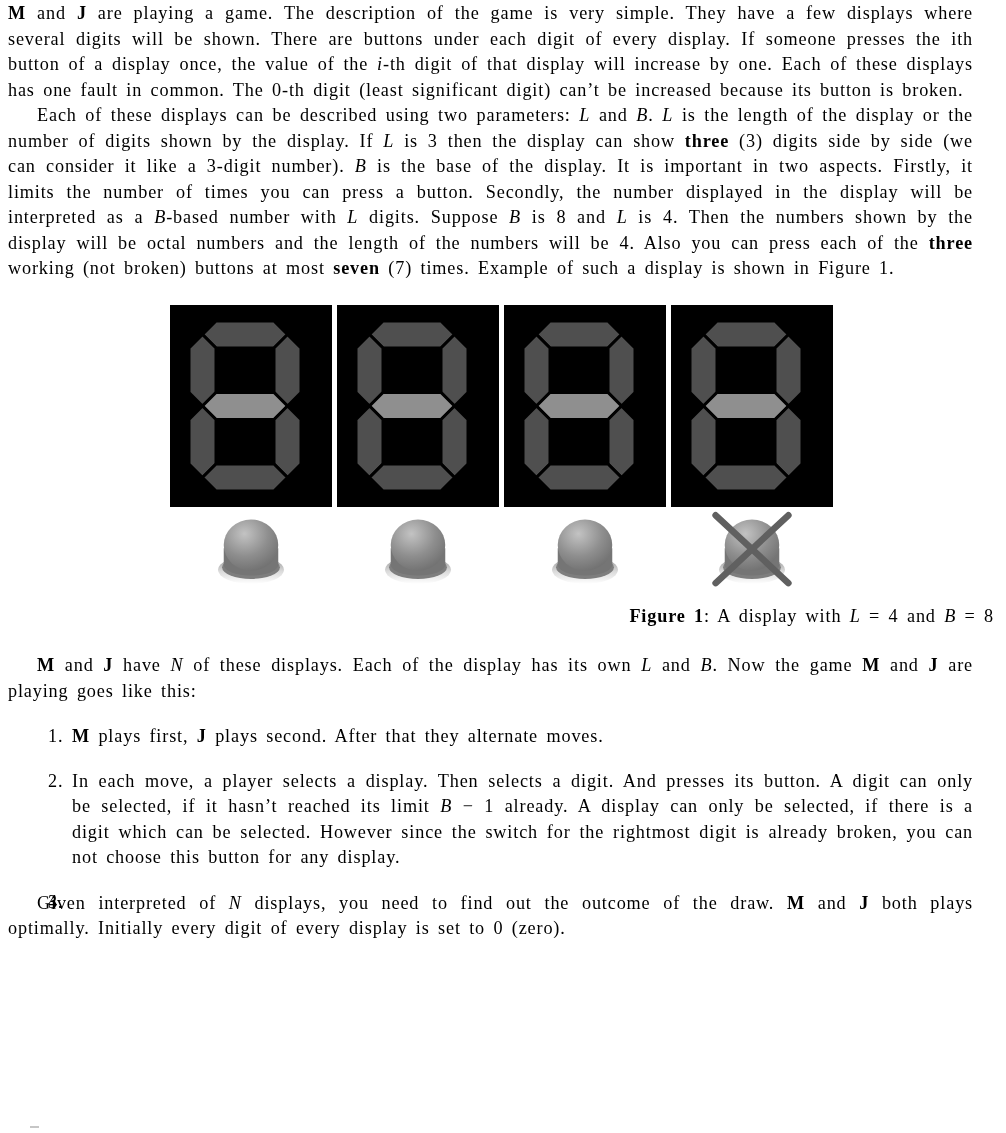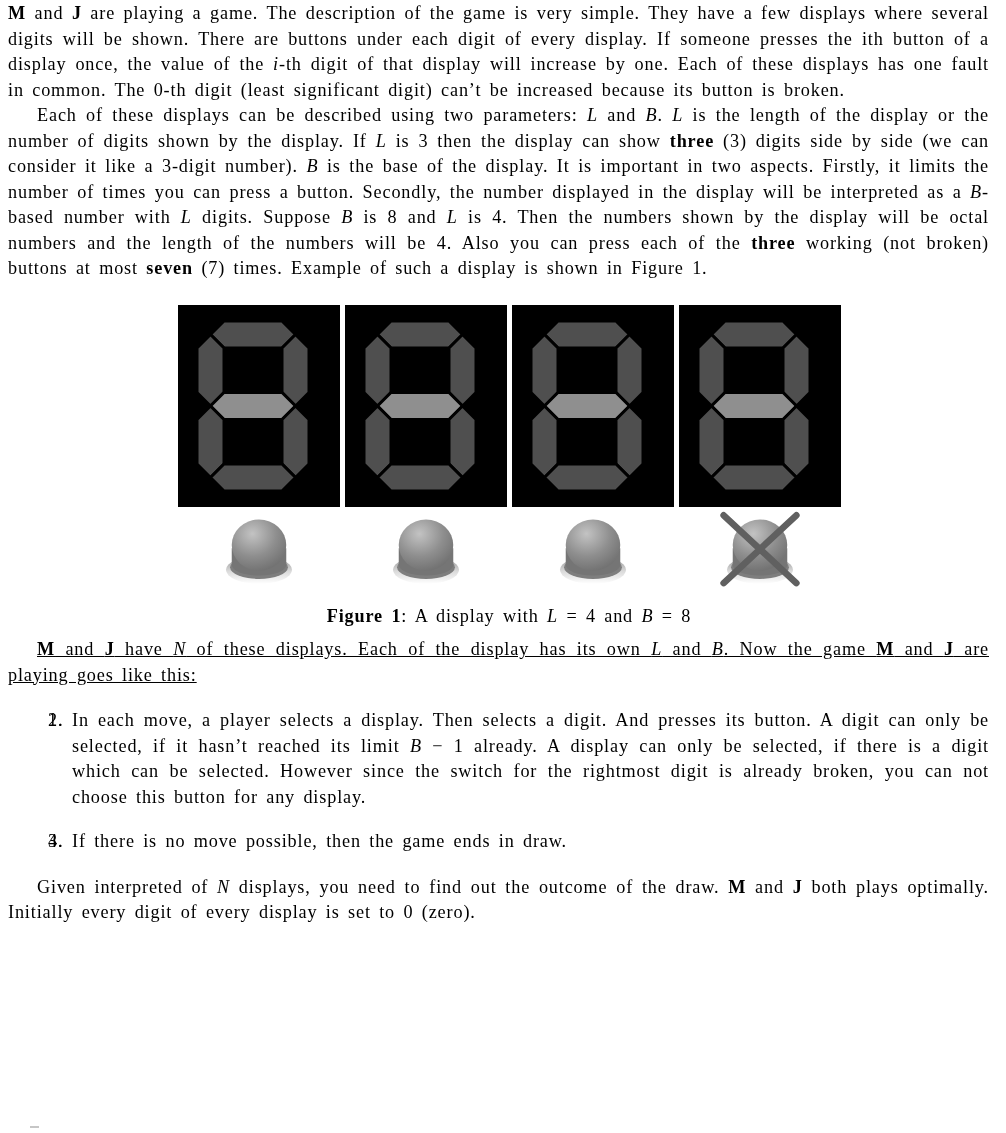--- a/index.html
+++ b/index.html
@@ -10,40 +10,40 @@
     --segment-mid-color:#8f8f8f;
     --cross-color:#606060;
   }
   html,body{margin:0;padding:0;}
   body{
     width:1006px;height:1133px;overflow:hidden;position:relative;
     background:var(--page-bg);color:var(--text-color);
     font-family:"Liberation Serif","DejaVu Serif",serif;
     font-size:18.2px;line-height:25.5px;
   }
-  .content{padding:1px 17px 0 8px;text-align:justify;letter-spacing:0.85px;word-spacing:3px;}
+  .content{padding:1px 33px 0 8px;text-align:justify;letter-spacing:0.85px;word-spacing:3px;}
   p{margin:0;text-indent:29px;}
   p.noindent{text-indent:0;}
   .b{font-weight:bold;}
   .i{font-style:italic;}
-  p.game-intro{margin-top:8px;text-decoration:underline;}
+  p.game-intro{margin-top:24px;}
   p.task{margin-top:20px;}
 
   
   .figure{margin:23px -21px 0 0;letter-spacing:normal;word-spacing:normal;text-indent:0;}
   .displays-row{display:flex;justify-content:center;gap:5px;}
   .display-cell{width:162px;height:202px;background:var(--display-bg);}
   .digit{display:block;margin:16px 31px 16px 19px;}
   .seg{fill:var(--segment-color);stroke:#000;stroke-width:3;}
   .seg-mid{fill:var(--segment-mid-color);}
   .buttons-row{display:flex;justify-content:center;gap:5px;margin-top:4px;}
   .button-cell{width:162px;height:78px;display:flex;align-items:center;justify-content:center;}
   .pbtn{width:84px;height:76px;overflow:visible;}
   .cross{stroke:var(--cross-color);stroke-width:8;stroke-linecap:round;fill:none;}
-  .caption{text-align:center;margin-top:15px;letter-spacing:0.85px;word-spacing:3px;}
+  .caption{text-align:right;margin-top:15px;letter-spacing:0.85px;word-spacing:3px;}
 
   
   .rules{list-style:none;margin:20px 0 0;padding:0;}
   .rules li{position:relative;padding-left:64px;}
   .rules li + li{margin-top:19px;}
   .num{position:absolute;left:40px;top:0;}
 
   .artifact{position:absolute;left:30px;top:1126px;width:9px;height:2px;background:#c6c6c6;}
 </style>
 </head>
@@ -195,34 +195,34 @@
   </div>
 </div>
     <div class="caption"><span class="b">Figure 1</span><span>: A display with </span><span class="i">L</span><span> = 4 and </span><span class="i">B</span><span> = 8</span></div>
   </div>
 
   <p class="game-intro"><span class="b">M</span><span> and </span><span class="b">J</span><span> have </span><span class="i">N</span><span> of these displays. Each of the display has its own </span><span class="i">L</span><span> and </span><span class="i">B</span><span>. Now the game </span><span class="b">M</span><span> and </span><span class="b">J</span><span> are playing goes like this:</span></p>
 
   <ol class="rules">
   <li>
     <span class="num">1.</span>
+    <span class="li-text"><span class="b">M</span><span> plays first, </span><span class="b">J</span><span> plays second. After that they alternate moves.</span></span>
   </li>
 
   <li>
     <span class="num">2.</span>
     <span class="li-text"><span>In each move, a player selects a display. Then selects a digit. And presses its button. A digit can only be selected, if it hasn’t reached its limit </span><span class="i">B</span><span> − 1 already. A display can only be selected, if there is a digit which can be selected. However since the switch for the rightmost digit is already broken, you can not choose this button for any display.</span></span>
   </li>
 
   <li>
     <span class="num">3.</span>
   </li>
 
   <li>
     <span class="num">4.</span>
-    <span class="li-text"><span>If there is no move possible, then the game ends in draw.</span></span>
   </li>
 </ol>
 
   <p class="task"><span>Given interpreted of </span><span class="i">N</span><span> displays, you need to find out the outcome of the draw. </span><span class="b">M</span><span> and </span><span class="b">J</span><span> both plays optimally. Initially every digit of every display is set to 0 (zero).</span></p>
 
 </div>
 
 <div class="artifact"></div>
 
 </body></html>

